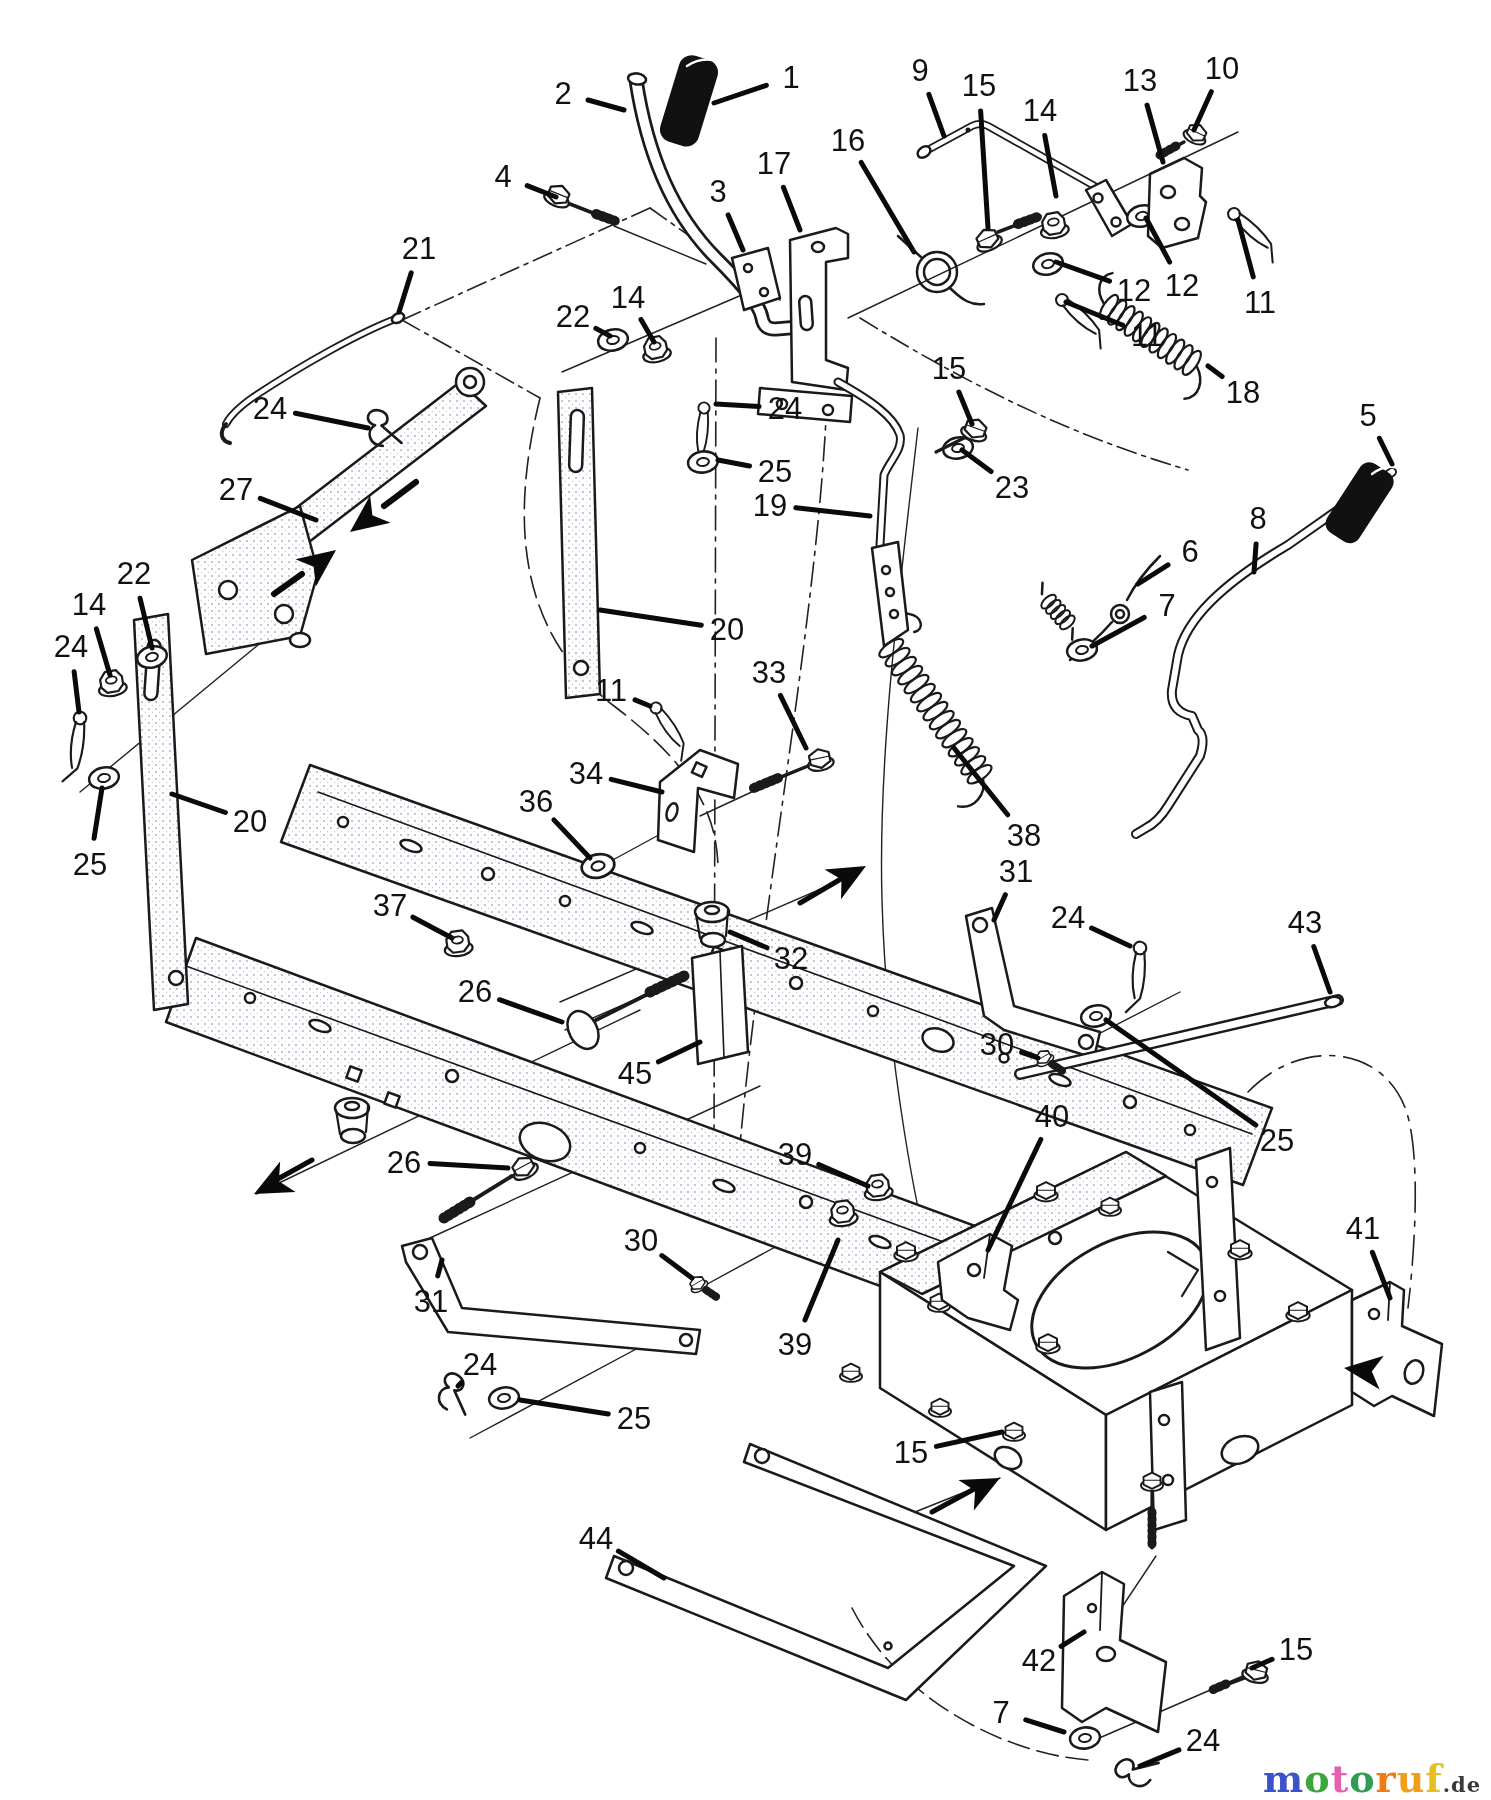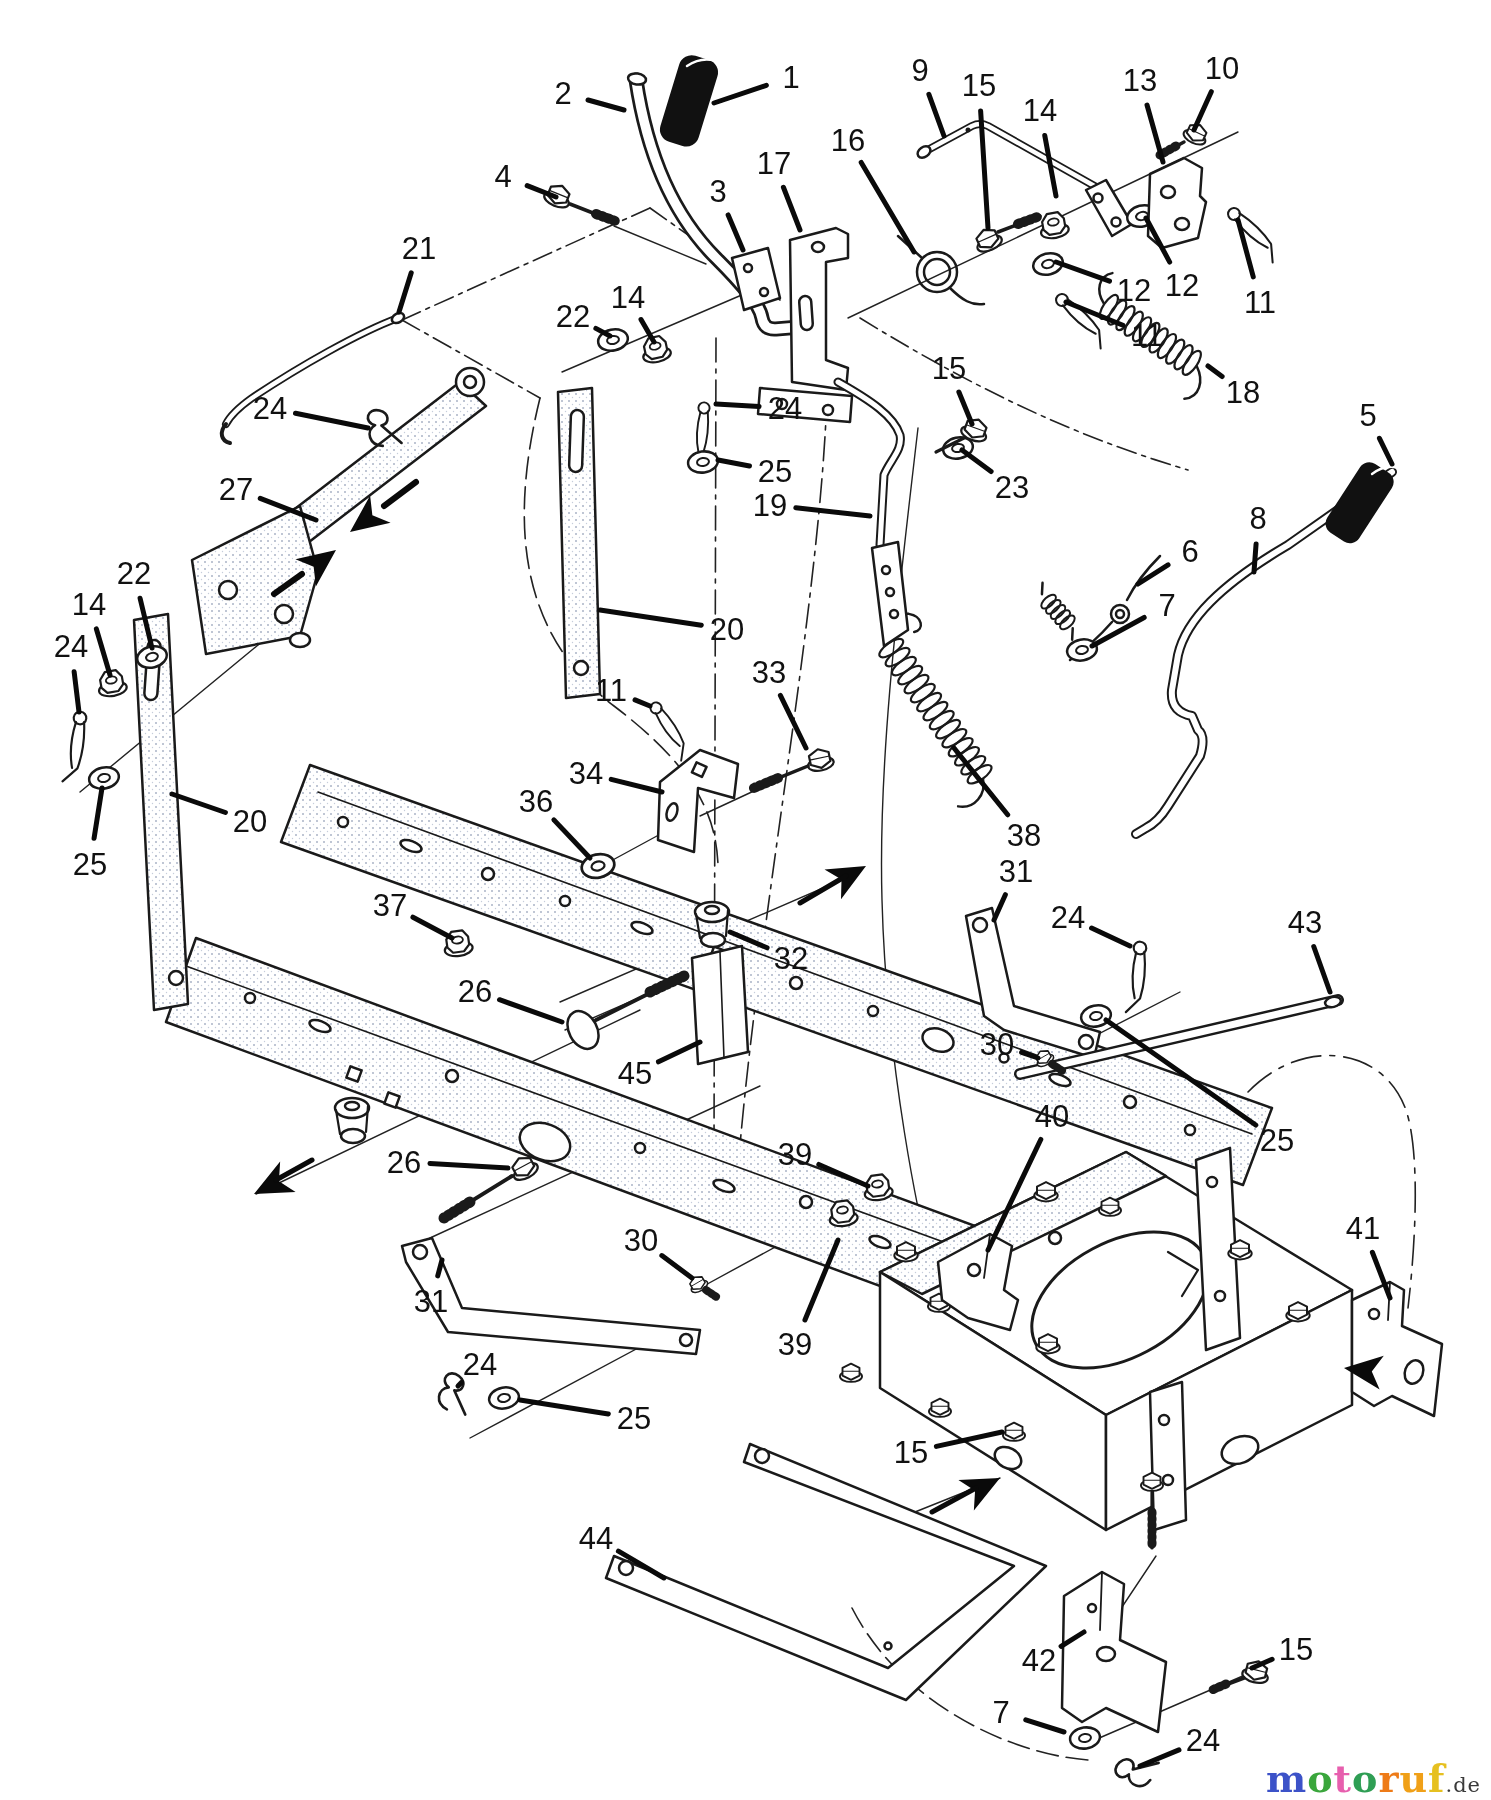--- a/index.html
+++ b/index.html
@@ -2,21 +2,21 @@
 <html><head>
 <meta charset="utf-8">
 <style>
   html,body{margin:0;padding:0;background:#e8e8e8;}
   .stage{position:relative;width:1491px;height:1800px;background:#ffffff;overflow:hidden;
          font-family:"Liberation Sans",sans-serif;}
   .stage svg{position:absolute;left:0;top:0;}
   .callout-num{font-family:"Liberation Sans",sans-serif;font-size:31px;fill:#111;}
   .logo{position:absolute;right:10px;bottom:2px;font-family:"DejaVu Serif",serif;
         font-weight:700;font-size:38px;line-height:1;letter-spacing:1px;}
-  .logo .suffix{font-size:21px;font-weight:400;}
+  .logo .suffix{font-size:21px;font-weight:700;}
 </style>
 </head>
 <body>
 
 <div class="stage">
 <svg width="1491" height="1800" viewBox="0 0 1491 1800">
   <defs>
     <pattern id="dots" width="7" height="7" patternUnits="userSpaceOnUse">
       <rect width="7" height="7" fill="#ffffff"></rect>
       <circle cx="2" cy="2" r="1" fill="#aab3c6"></circle>

